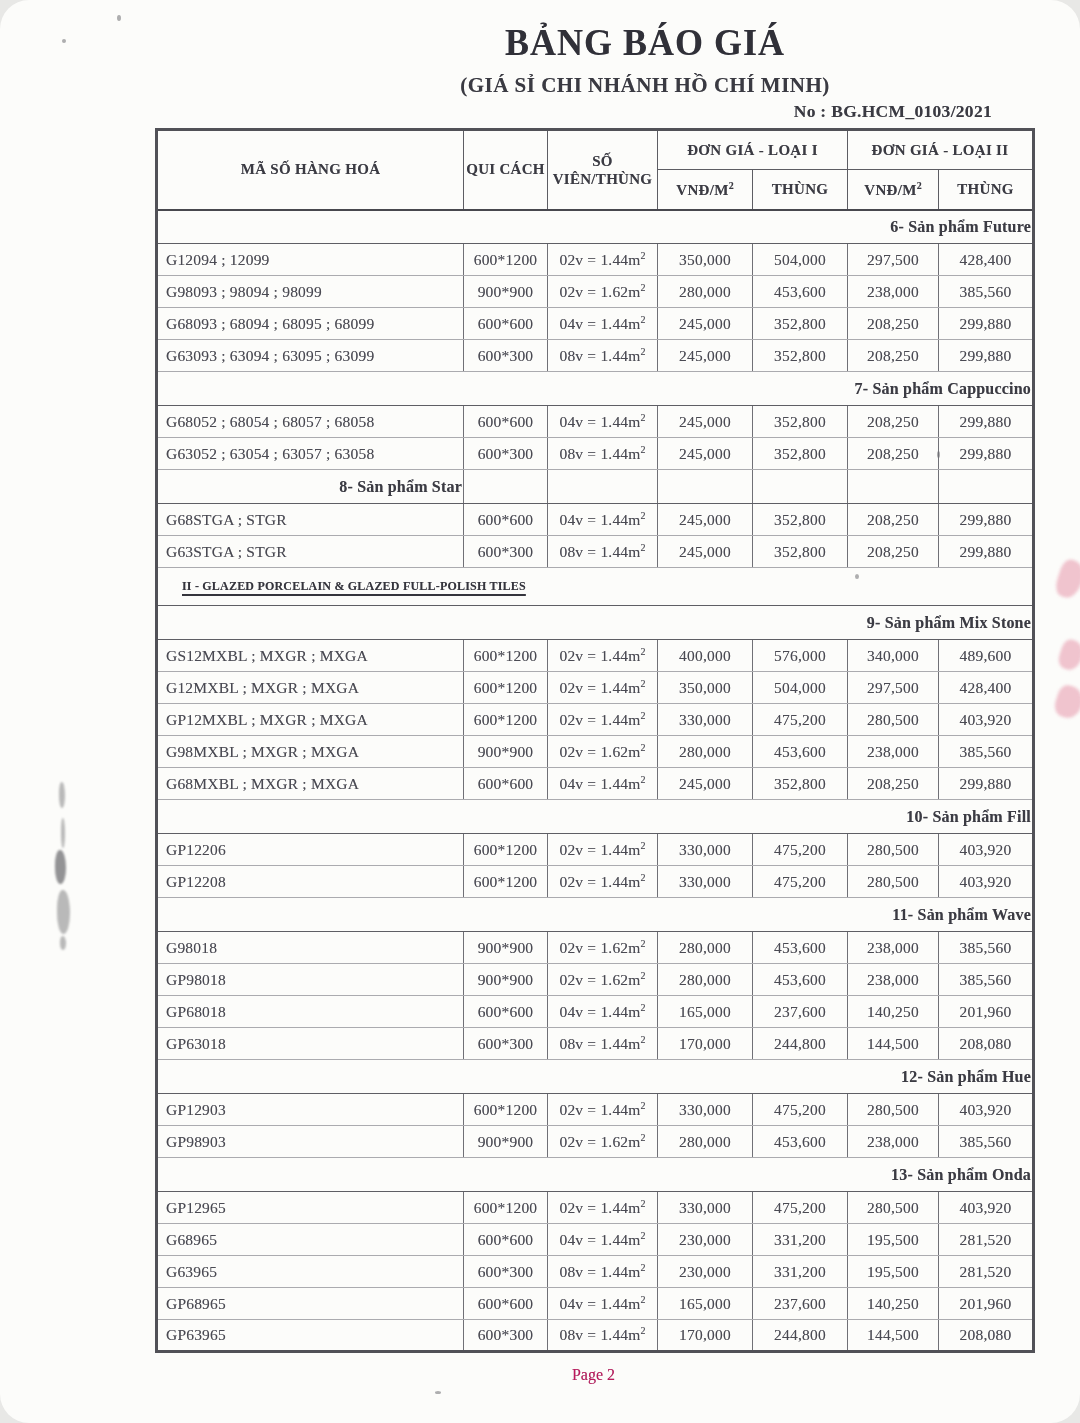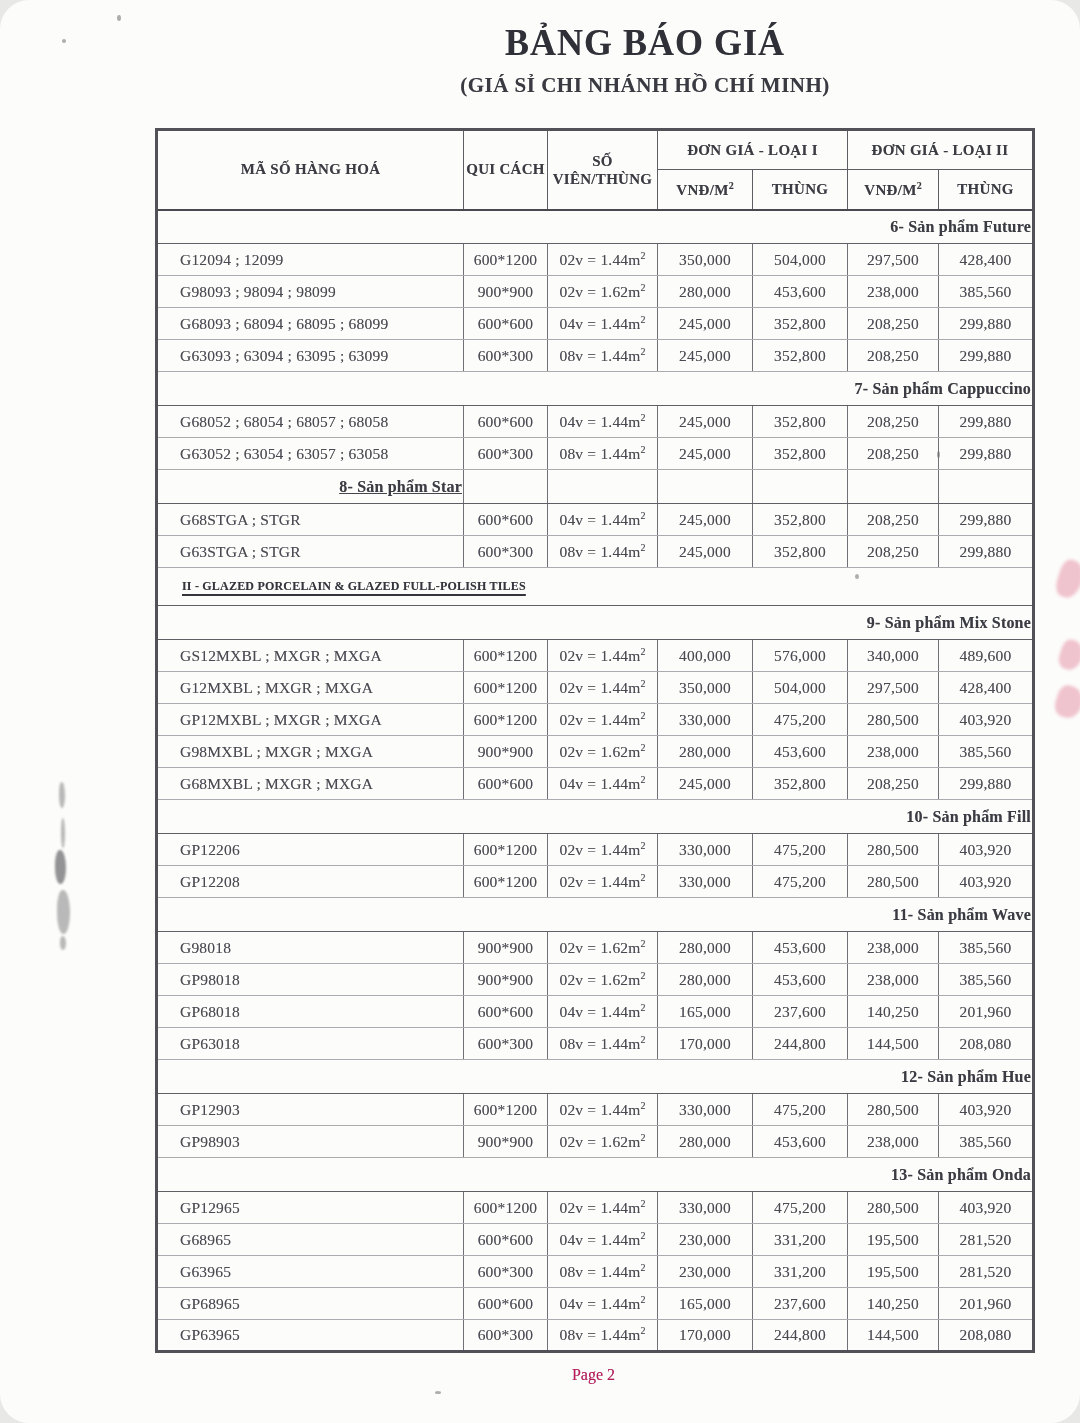--- a/index.html
+++ b/index.html
@@ -83,36 +83,36 @@
     letter-spacing: 0.3px;
   }
   thead tr { height: 40px; }
   thead tr.head-sub th { border-bottom: 2.5px solid #48484e; }
   thead th.span2 { border-bottom: 2.5px solid #48484e; }
   thead th.group-head { font-size: 15px; }
   .pieces-head div { line-height: 1.2; }
 
   tbody tr { height: 32px; }
   tbody tr.row-section        { height: 34px; }
-  tbody tr.row-section_cells  { height: 34px; text-decoration: underline; }
+  tbody tr.row-section_cells  { height: 34px; }
   tbody tr.row-section_title  { height: 38px; }
 
   tbody td {
     border-left: 1.5px solid #707076;
     border-right: 1.5px solid #707076;
     border-top: 1px solid #ababaf;
     border-bottom: 1px solid #ababaf;
     font-size: 15.5px;
     text-align: center;
     color: #4a4a53;
     letter-spacing: 0.2px;
   }
   tbody td.code {
     text-align: left;
-    padding-left: 22px;
+    padding-left: 8px;
   }
   tbody tr.row-section td,
   tbody tr.row-section_cells td,
   tbody tr.row-section_title td {
     border-top: 1.6px solid #5e5e64;
     border-bottom: 1.6px solid #5e5e64;
   }
   td.section-label {
     text-align: right;
     padding-left: 13px;
@@ -185,20 +185,21 @@
   <div class="artifact smudge" style="left:60px; top:936px; width:6px; height:14px;"></div>
 
   <div class="artifact pinkmark" style="left:1058px; top:560px; width:24px; height:38px;"></div>
   <div class="artifact pinkmark" style="left:1060px; top:640px; width:22px; height:30px;"></div>
   <div class="artifact pinkmark" style="left:1056px; top:686px; width:26px; height:32px;"></div>
 
   <div class="doc-header">
     <div class="doc-title">BẢNG BÁO GIÁ</div>
     <div class="doc-subtitle">(GIÁ SỈ CHI NHÁNH HỒ CHÍ MINH)</div>
   </div>
+  <div class="doc-no">No : BG.HCM_0103/2021</div>
 
   <div class="table-wrap">
     <table class="price">
       <colgroup>
         <col style="width:307px">
         <col style="width:84px">
         <col style="width:110px">
         <col style="width:95px">
         <col style="width:95px">
         <col style="width:91px">

